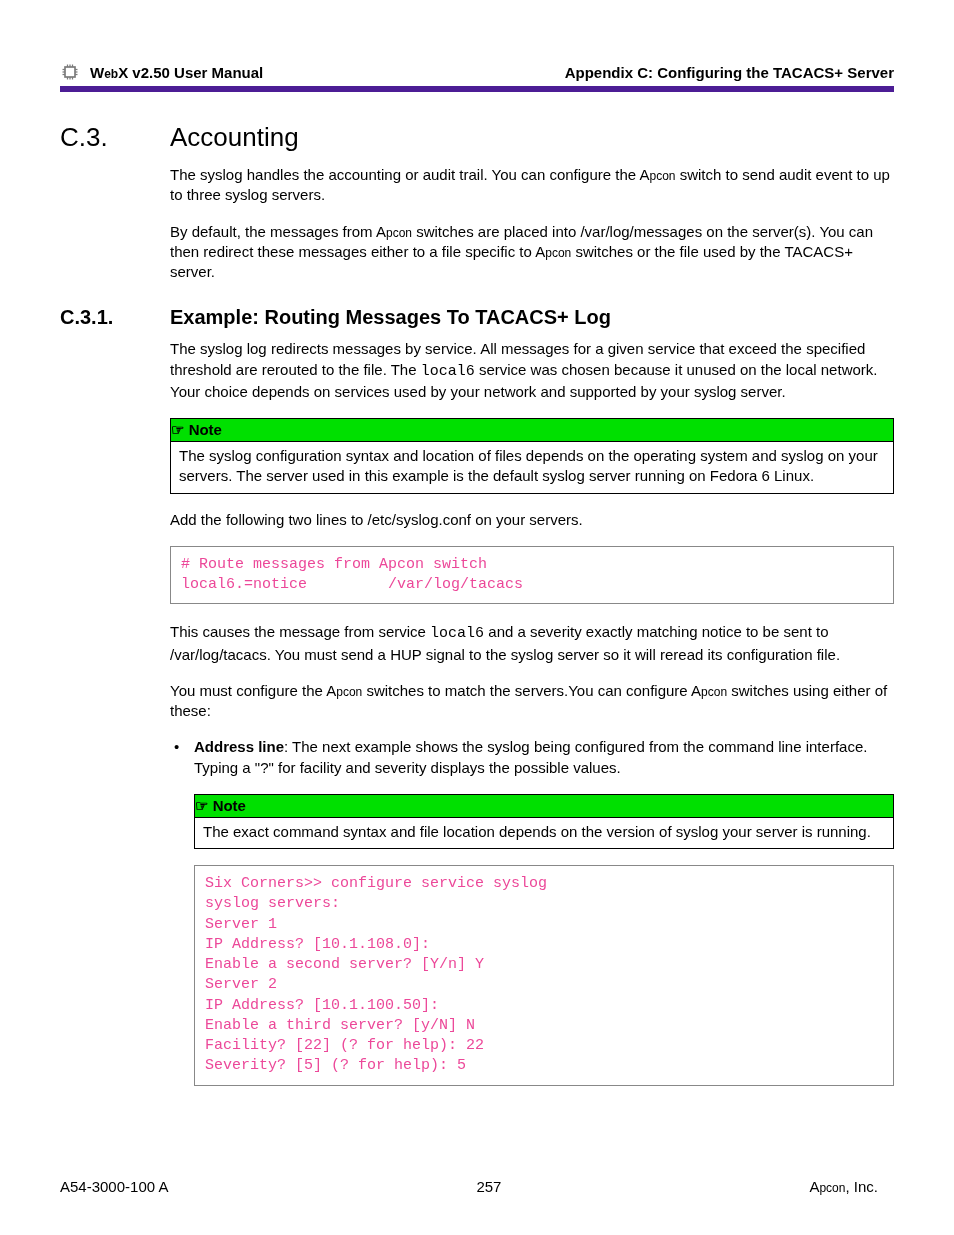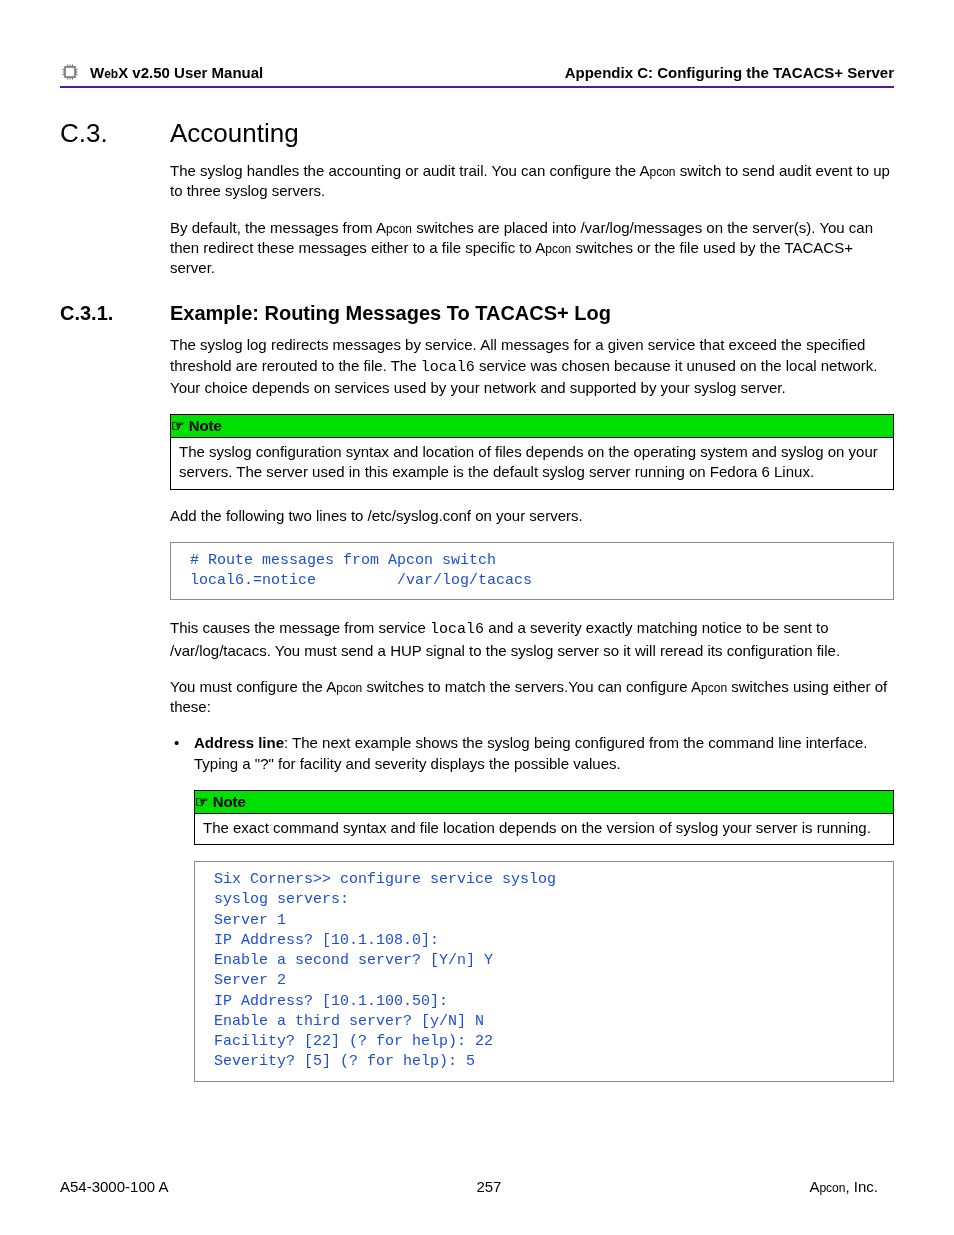--- a/index.html
+++ b/index.html
@@ -14,21 +14,21 @@
     width: 954px;
     min-height: 1235px;
     box-sizing: border-box;
     padding: 62px 60px 40px 60px;
     position: relative;
   }
   .header-row {
     display: flex;
     align-items: center;
     justify-content: space-between;
-    border-bottom: 2px solid #4c1d95;
+    border-bottom: 6px solid #4c1d95;
     padding-bottom: 4px;
     margin-bottom: 30px;
   }
   .header-left {
     display: flex;
     align-items: center;
     gap: 10px;
   }
   .chip-icon {
     width: 20px;
@@ -75,24 +75,24 @@
   .note-body {
     padding: 4px 8px 6px 8px;
     font-size: 15px;
     line-height: 1.35;
   }
   .code-box {
     border: 1px solid #888;
     font-family: "Courier New", monospace;
     font-size: 15px;
     white-space: pre;
-    padding: 8px 19px;
+    padding: 8px 10px;
     margin: 0 0 18px 0;
     line-height: 1.35;
-    color: #1d4ed8;
+    color: #ec4899;
   }
   ul.bullets {
     list-style: none;
     padding: 0;
     margin: 0 0 16px 0;
   }
   ul.bullets li {
     position: relative;
     padding-left: 24px;
     line-height: 1.35;

